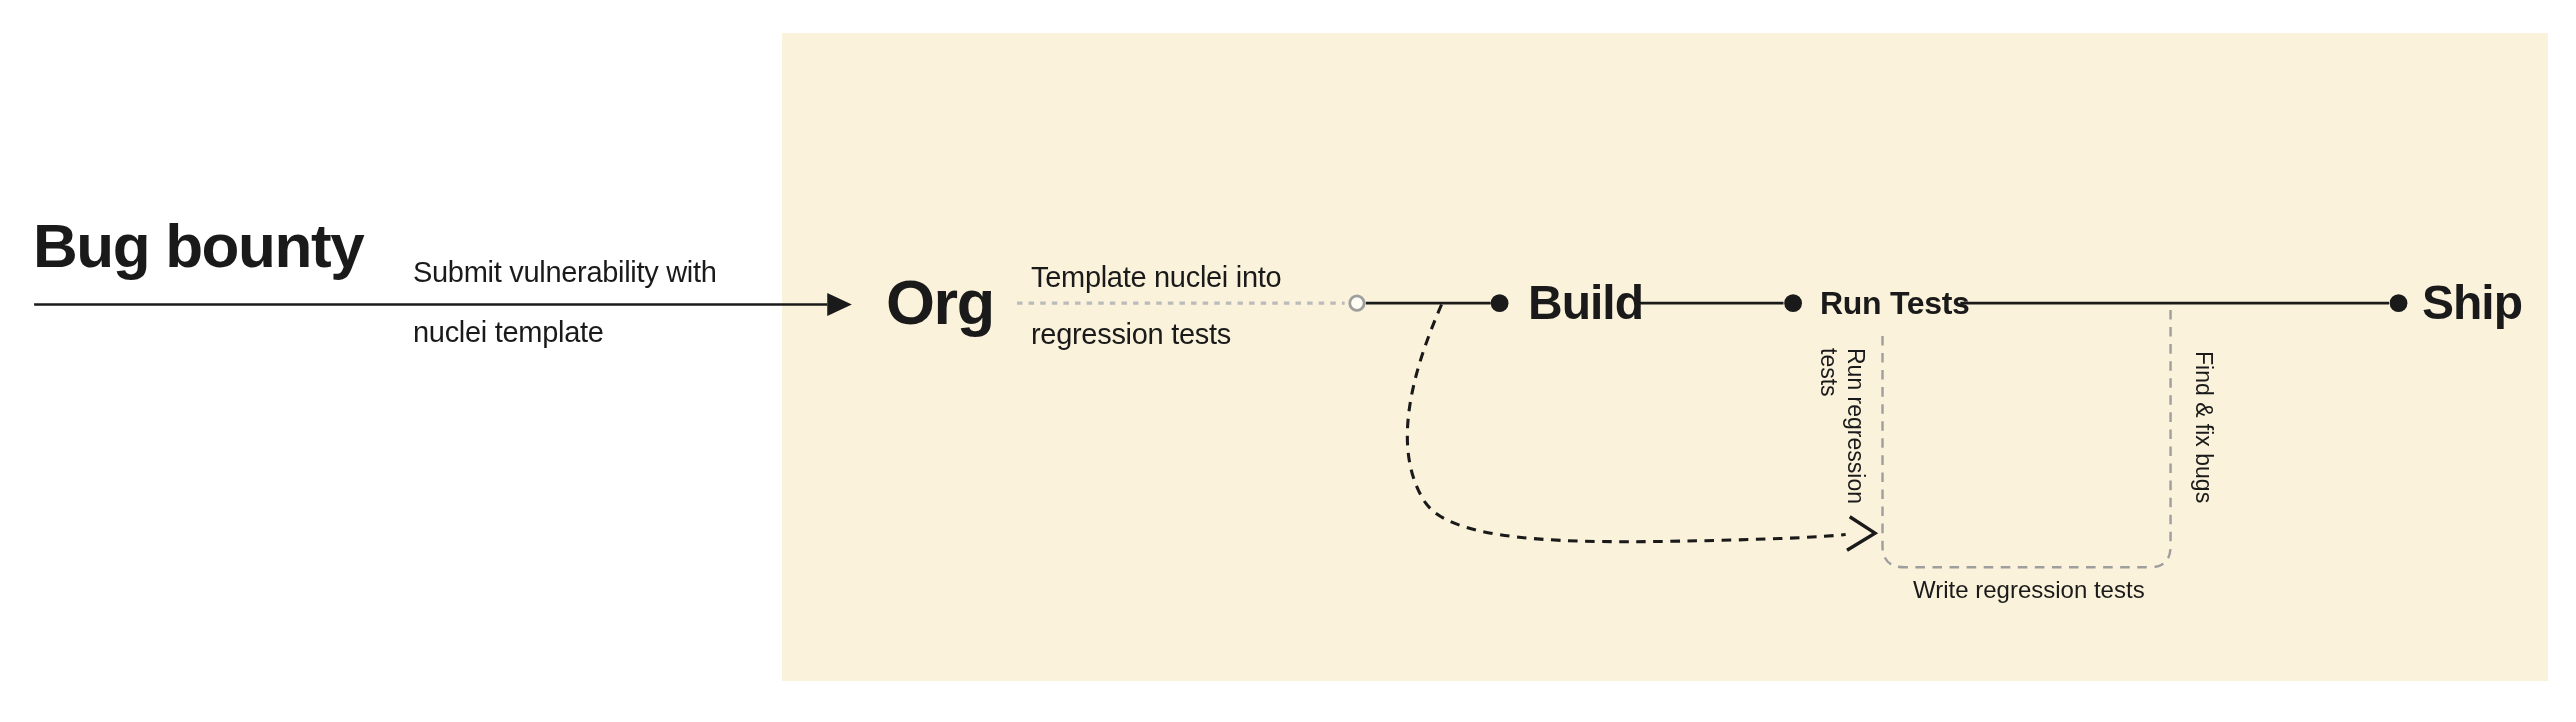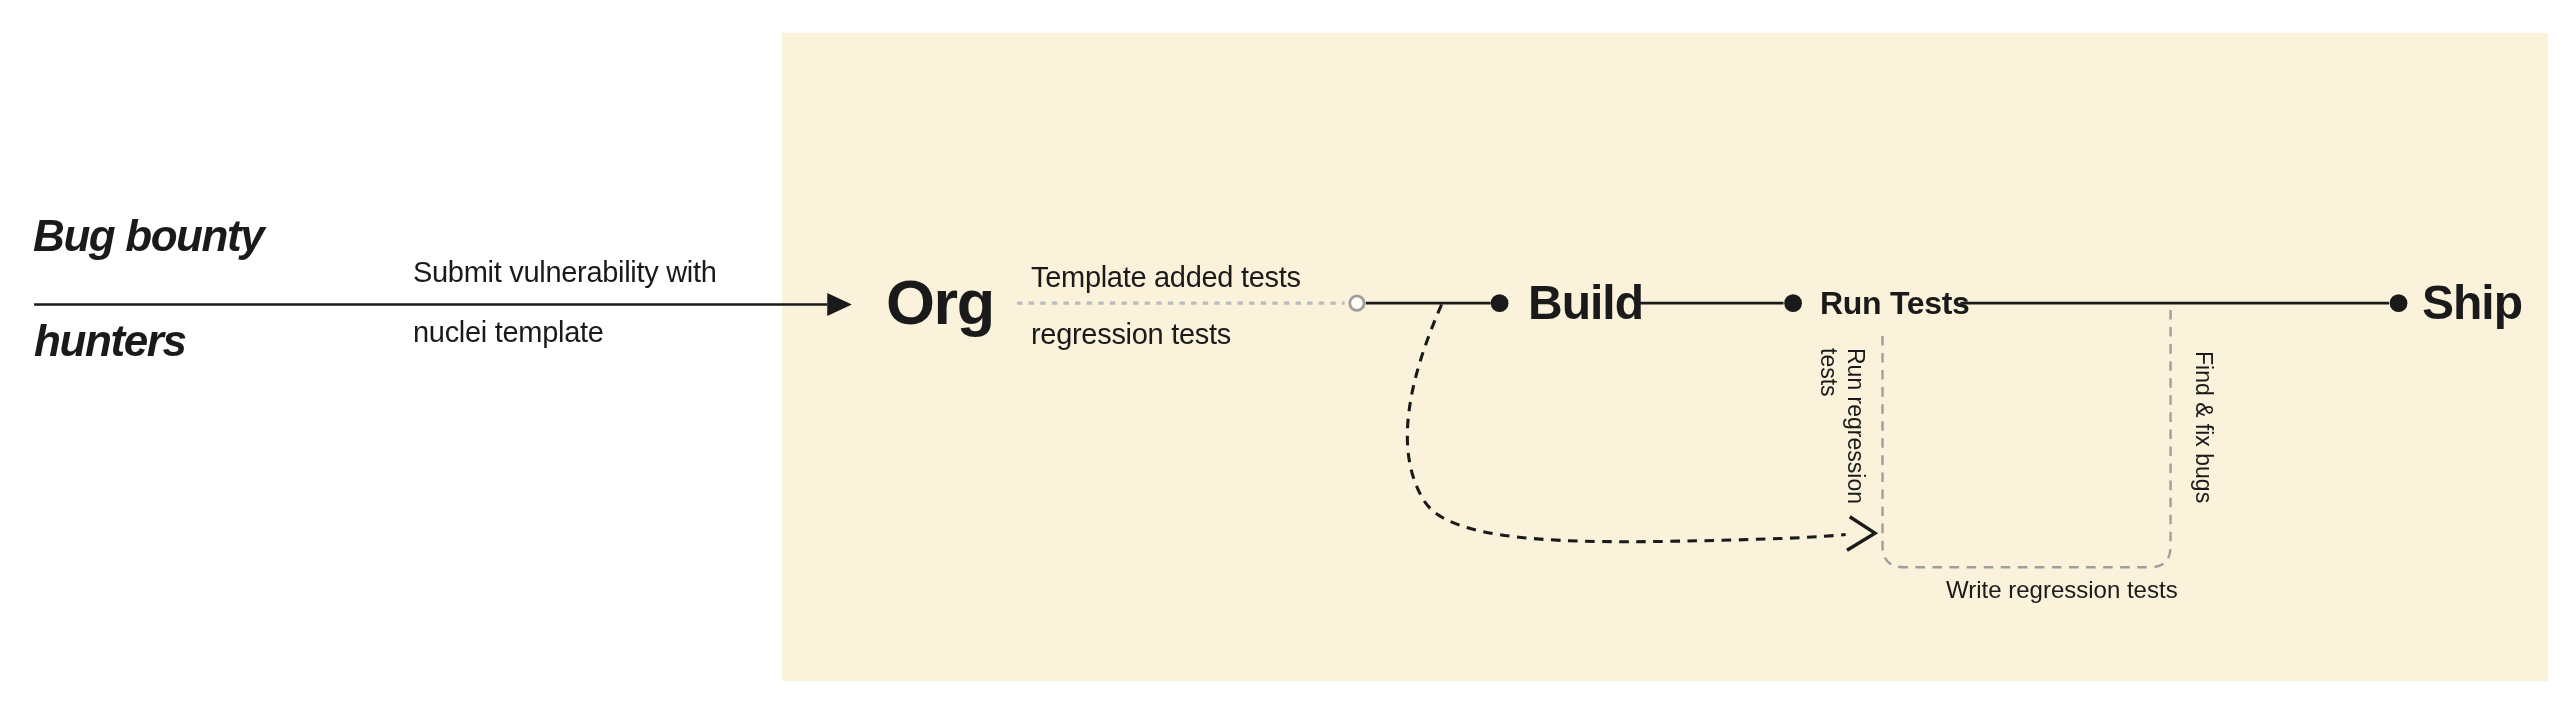--- a/index.html
+++ b/index.html
@@ -31,24 +31,23 @@
     width: 2576px;
     height: 723px;
   }
   .txt {
     position: absolute;
     white-space: nowrap;
     line-height: 1.05;
     color: #1a1a1a;
   }
   .actor {
-    font-size: 44px;
+    font-size: 62px;
     font-weight: 700;
     letter-spacing: -1.4px;
-    font-style: italic;
   }
   .small-label {
     font-size: 29px;
     font-weight: 400;
     letter-spacing: -0.3px;
   }
   .panel-title {
     font-size: 44px;
     font-weight: 400;
     color: #252525;
@@ -107,40 +106,39 @@
     <line x1="2872" y1="444" x2="3500" y2="444" stroke="#1a1a1a" stroke-width="4"></line>
     <circle cx="3514" cy="444" r="13" fill="#1a1a1a"></circle>
 
     <path d="M 2758 492 L 2758 800 Q 2758 831 2790 831 L 3150 831 Q 3180 831 3180 800 L 3180 452" fill="none" stroke="#9e9e9e" stroke-width="3.5" stroke-dasharray="14 11"></path>
 
     <path d="M 2112 446 C 2064 556 2040 662 2088 736 C 2132 800 2330 796 2540 791 C 2610 789 2666 787 2704 783" fill="none" stroke="#1a1a1a" stroke-width="4.5" stroke-dasharray="14 11"></path>
     <path d="M 2710 757 L 2747 781 L 2706 806" fill="none" stroke="#1a1a1a" stroke-width="5"></path>
   </svg>
 
   <div class="txt actor" style="left:33px; top:213px;">Bug bounty</div>
-  <div class="txt actor" style="left:34px; top:318px;">hunters</div>
 
   <div class="txt small-label" style="left:413px; top:257px;">Submit vulnerability with</div>
   <div class="txt small-label" style="left:413px; top:317px;">nuclei template</div>
 
 
   <div class="txt node-xl" style="left:886px; top:269px;text-align:center;">Org</div>
 
-  <div class="txt small-label" style="left:1031px; top:262px;">Template added tests</div>
+  <div class="txt small-label" style="left:1031px; top:262px;">Template nuclei into</div>
   <div class="txt small-label" style="left:1031px; top:319px;">regression tests</div>
 
   <div class="txt node-lg" style="left:1528px; top:278px;">Build</div>
 
   <div class="txt node-md" style="left:1820px; top:287px;">Run Tests</div>
 
   <div class="txt node-lg" style="left:2422px; top:278px;">Ship</div>
 
   <div class="vnote" style="left:1869px; top:348px;">
     <div>Run regression</div>
     <div>tests</div>
   </div>
 
   <div class="vnote" style="left:2217px; top:351px;">Find &amp; fix bugs</div>
 
-  <div class="txt note" style="left:1913px; top:577px;margin-left:33px;">Write regression tests</div>
+  <div class="txt note" style="left:1913px; top:577px;">Write regression tests</div>
 
 </div>
 
 
 </body></html>

